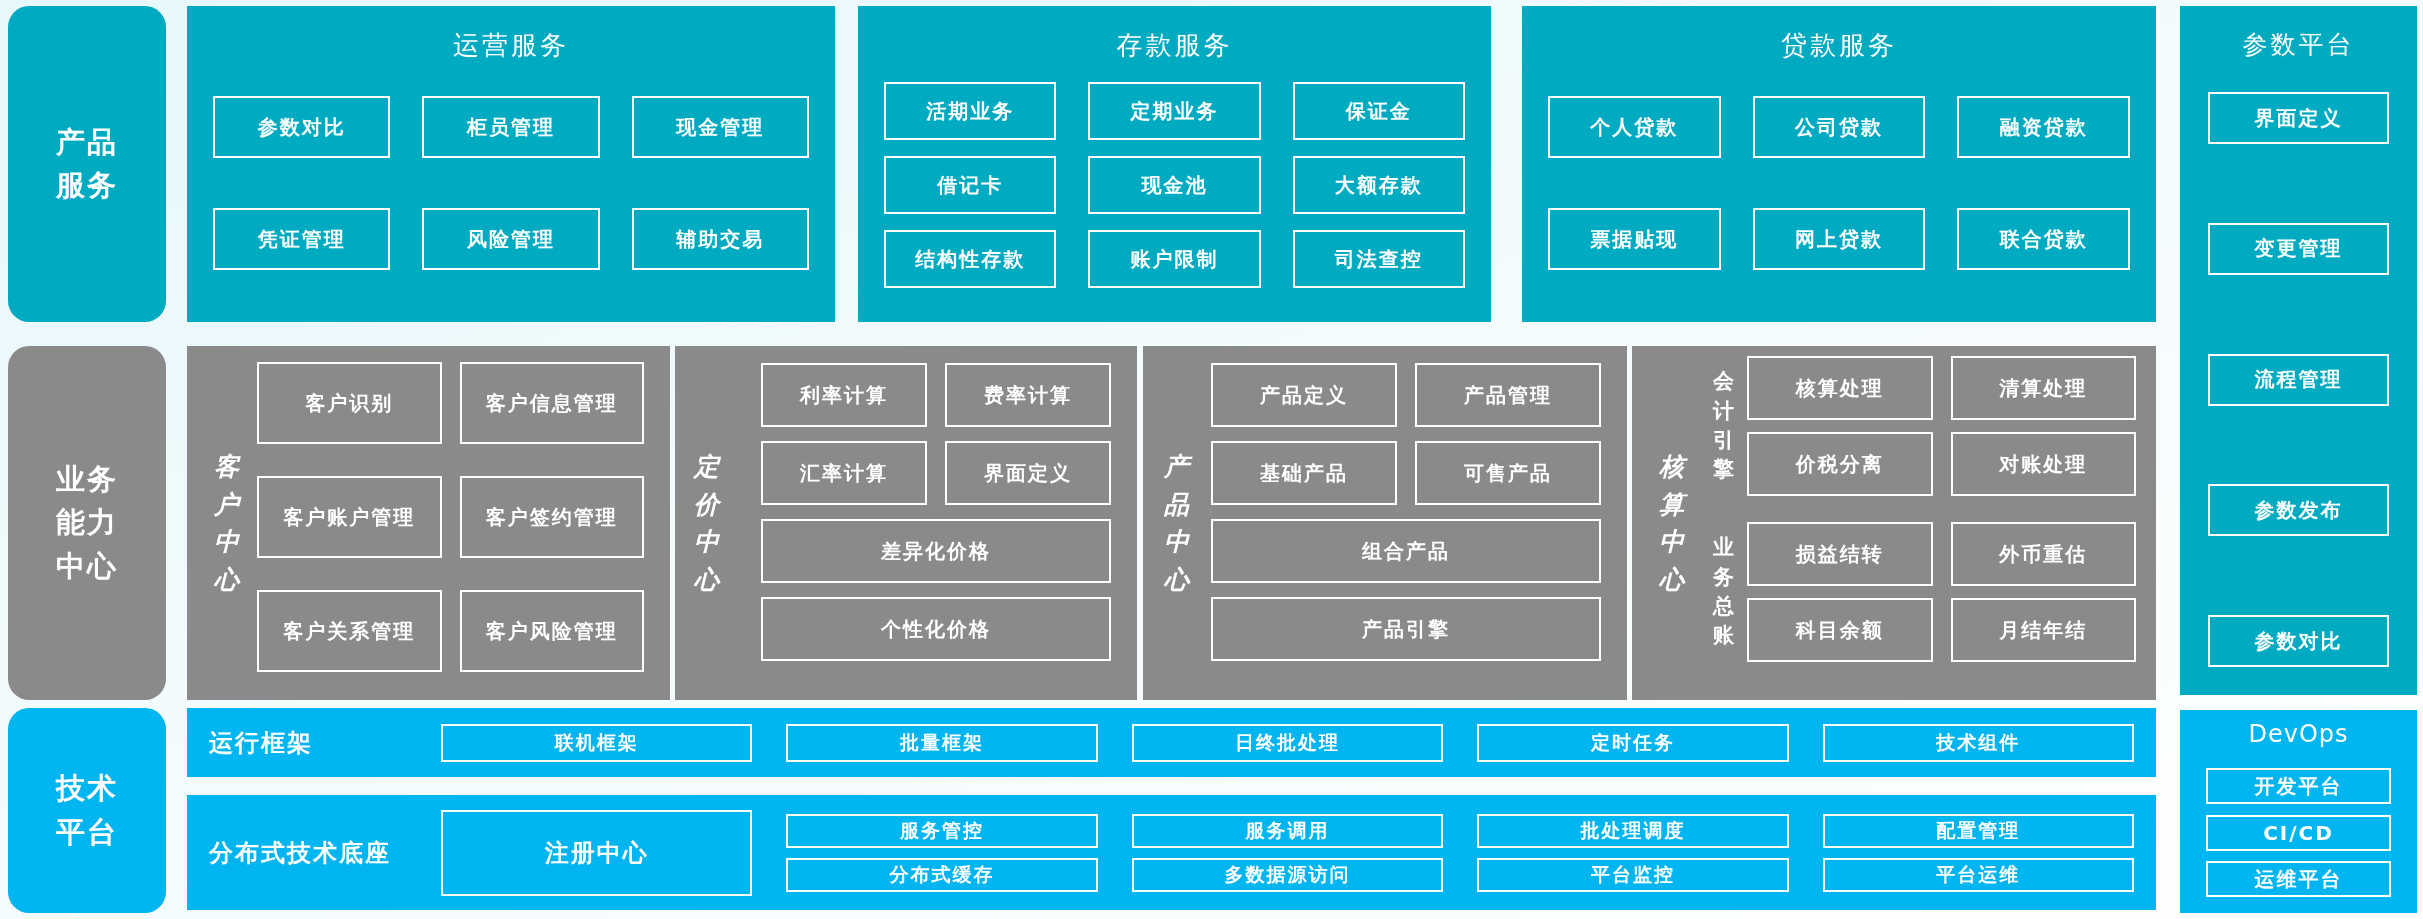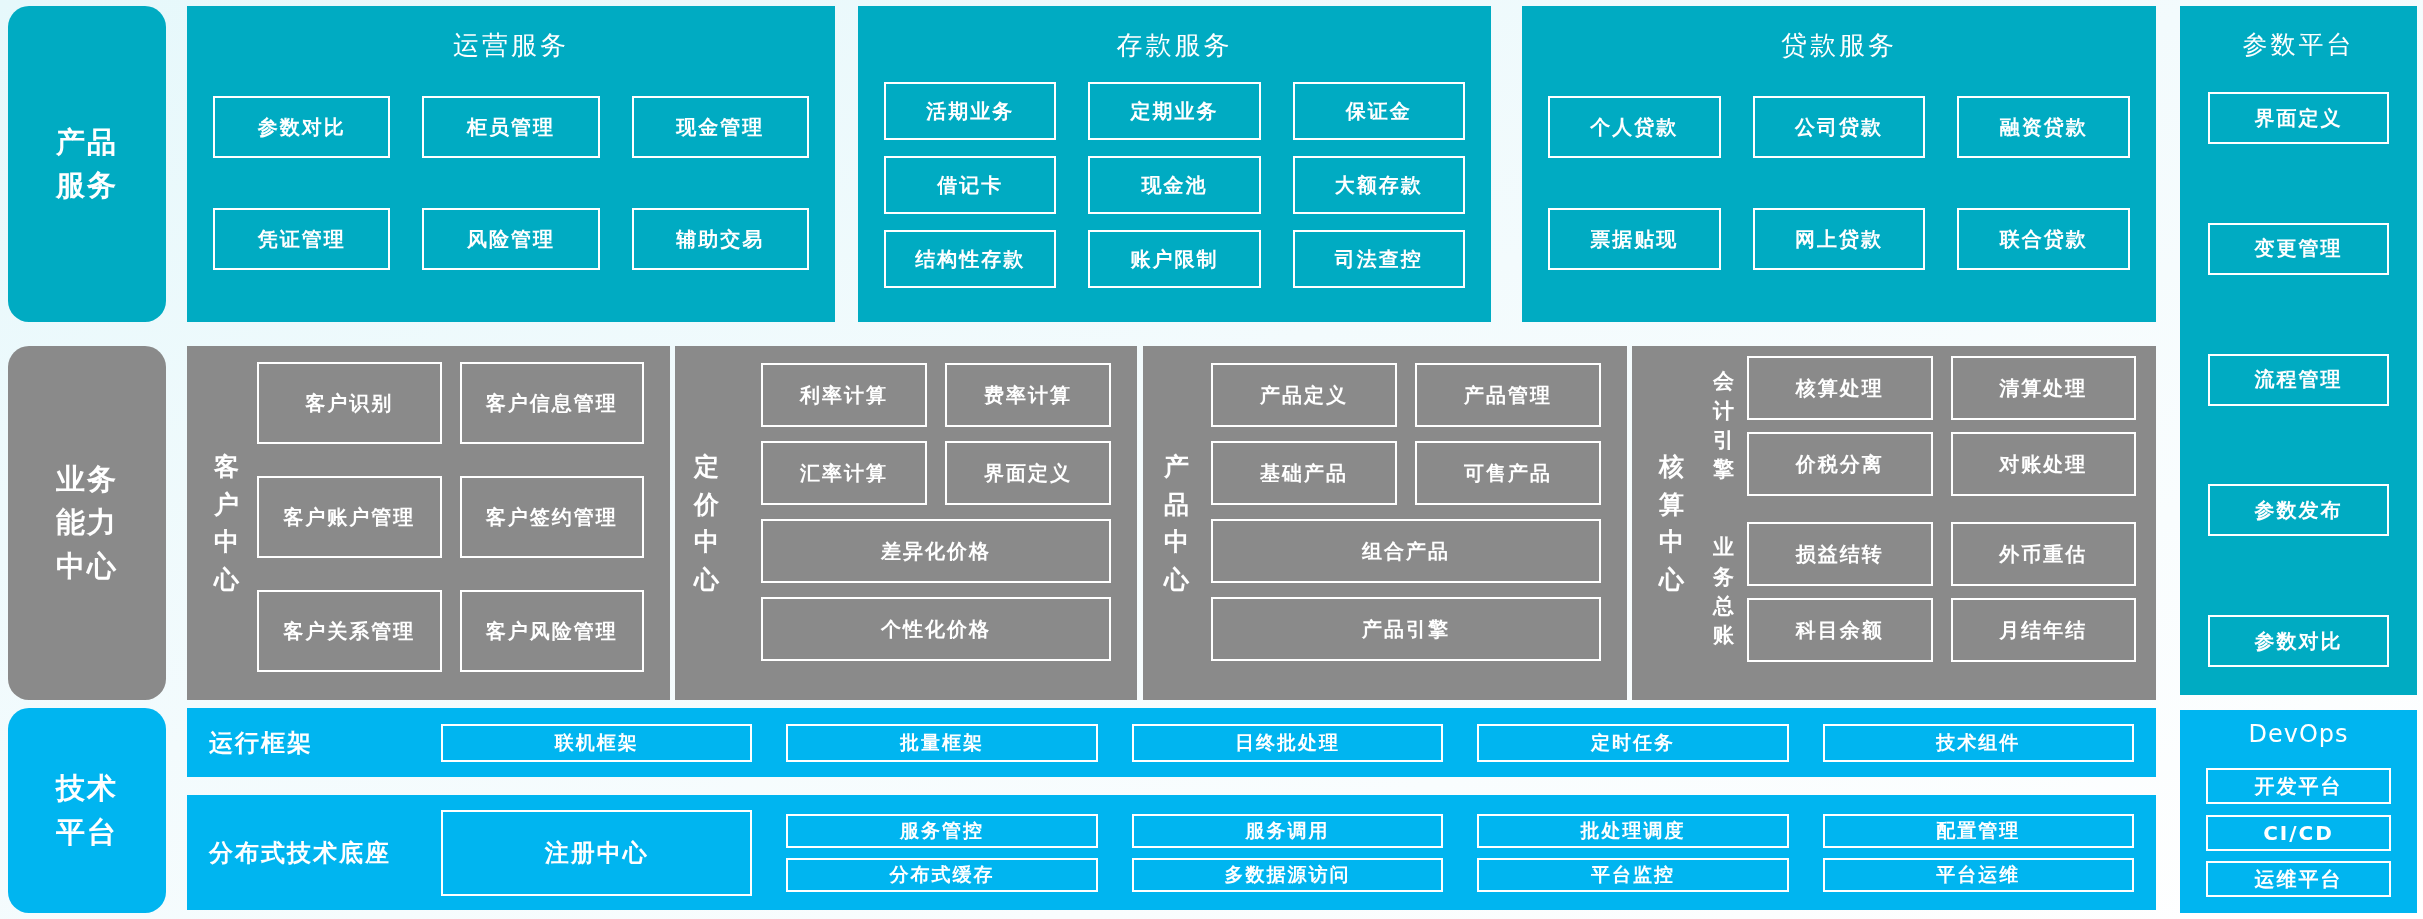--- a/index.html
+++ b/index.html
@@ -14,21 +14,21 @@
              font-size:26px;font-weight:normal;color:#fff;letter-spacing:3px;}
   .side{display:flex;align-items:center;justify-content:center;border-radius:21px;}
   .side-label{font-size:29px;font-weight:bold;color:#fff;width:2.2em;line-height:1.5;
               word-break:break-all;text-align:center;letter-spacing:2px;}
   .box{border:2px solid #fff;display:flex;align-items:center;justify-content:center;
        color:#fff;font-size:20px;font-weight:bold;letter-spacing:2px;box-sizing:border-box;}
   .grid3{position:absolute;left:26px;right:26px;display:grid;grid-template-columns:repeat(3,1fr);column-gap:32px;}
   .grid2{display:grid;grid-template-columns:1fr 1fr;column-gap:18px;}
   .vstack{position:absolute;display:flex;flex-direction:column;justify-content:space-between;}
   .vlabel{position:absolute;top:50%;transform:translateY(-50%);font-size:25px;font-weight:bold;
-          color:#fff;width:27px;line-height:1.5;word-break:break-all;text-align:center;}
+          color:#fff;width:27px;line-height:1.5;word-break:break-all;text-align:center;font-style:italic;}
   .vlabel-sm{font-size:21px;font-weight:bold;color:#fff;width:23px;line-height:1.4;
              word-break:break-all;text-align:center;flex:none;}
   .bar{position:absolute;display:flex;align-items:center;padding:0 22px;box-sizing:border-box;}
   .bar-label{font-size:24px;font-weight:bold;color:#fff;flex:none;width:232px;letter-spacing:2px;}
   .bar-cols{flex:1;display:flex;gap:34px;}
   .bar-col{flex:1;display:flex;flex-direction:column;justify-content:center;gap:10px;}
   .bbox{height:38px;font-size:19px;}
   .sbox{height:34px;font-size:19px;}
   .rbox{height:86px;font-size:24px;}
 </style>

